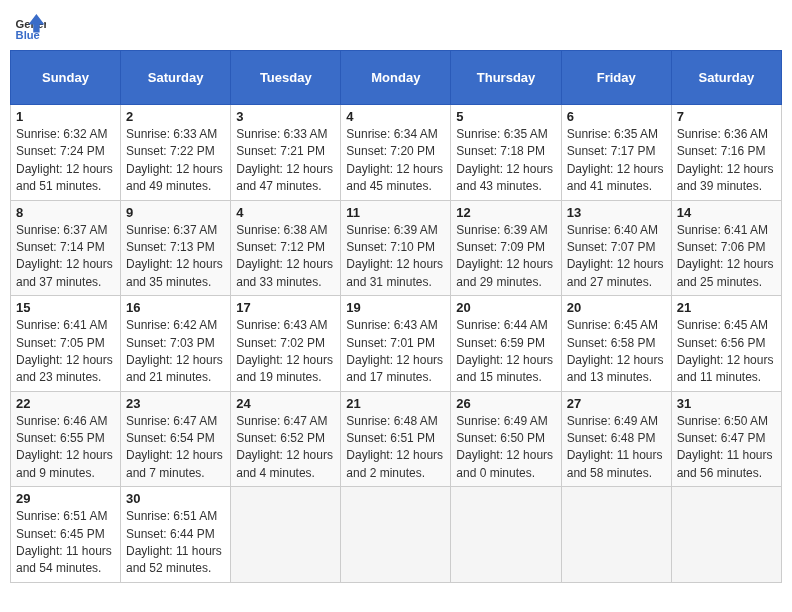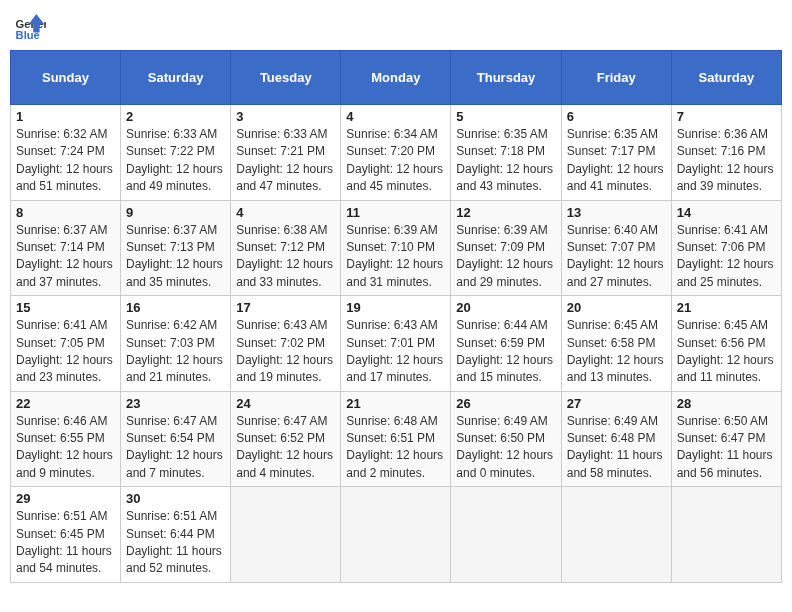--- a/index.html
+++ b/index.html
@@ -218,21 +218,21 @@
         </td>
         <td>
           <span class="day-num">26</span>
           <div class="day-info">Sunrise: 6:49 AM<br>Sunset: 6:50 PM<br>Daylight: 12 hours<br>and 0 minutes.</div>
         </td>
         <td>
           <span class="day-num">27</span>
           <div class="day-info">Sunrise: 6:49 AM<br>Sunset: 6:48 PM<br>Daylight: 11 hours<br>and 58 minutes.</div>
         </td>
         <td>
-          <span class="day-num">28</span>
+          <span class="day-num">31</span>
           <div class="day-info">Sunrise: 6:50 AM<br>Sunset: 6:47 PM<br>Daylight: 11 hours<br>and 56 minutes.</div>
         </td>
       </tr>
       <tr>
         <td>
           <span class="day-num">29</span>
           <div class="day-info">Sunrise: 6:51 AM<br>Sunset: 6:45 PM<br>Daylight: 11 hours<br>and 54 minutes.</div>
         </td>
         <td>
           <span class="day-num">30</span>

